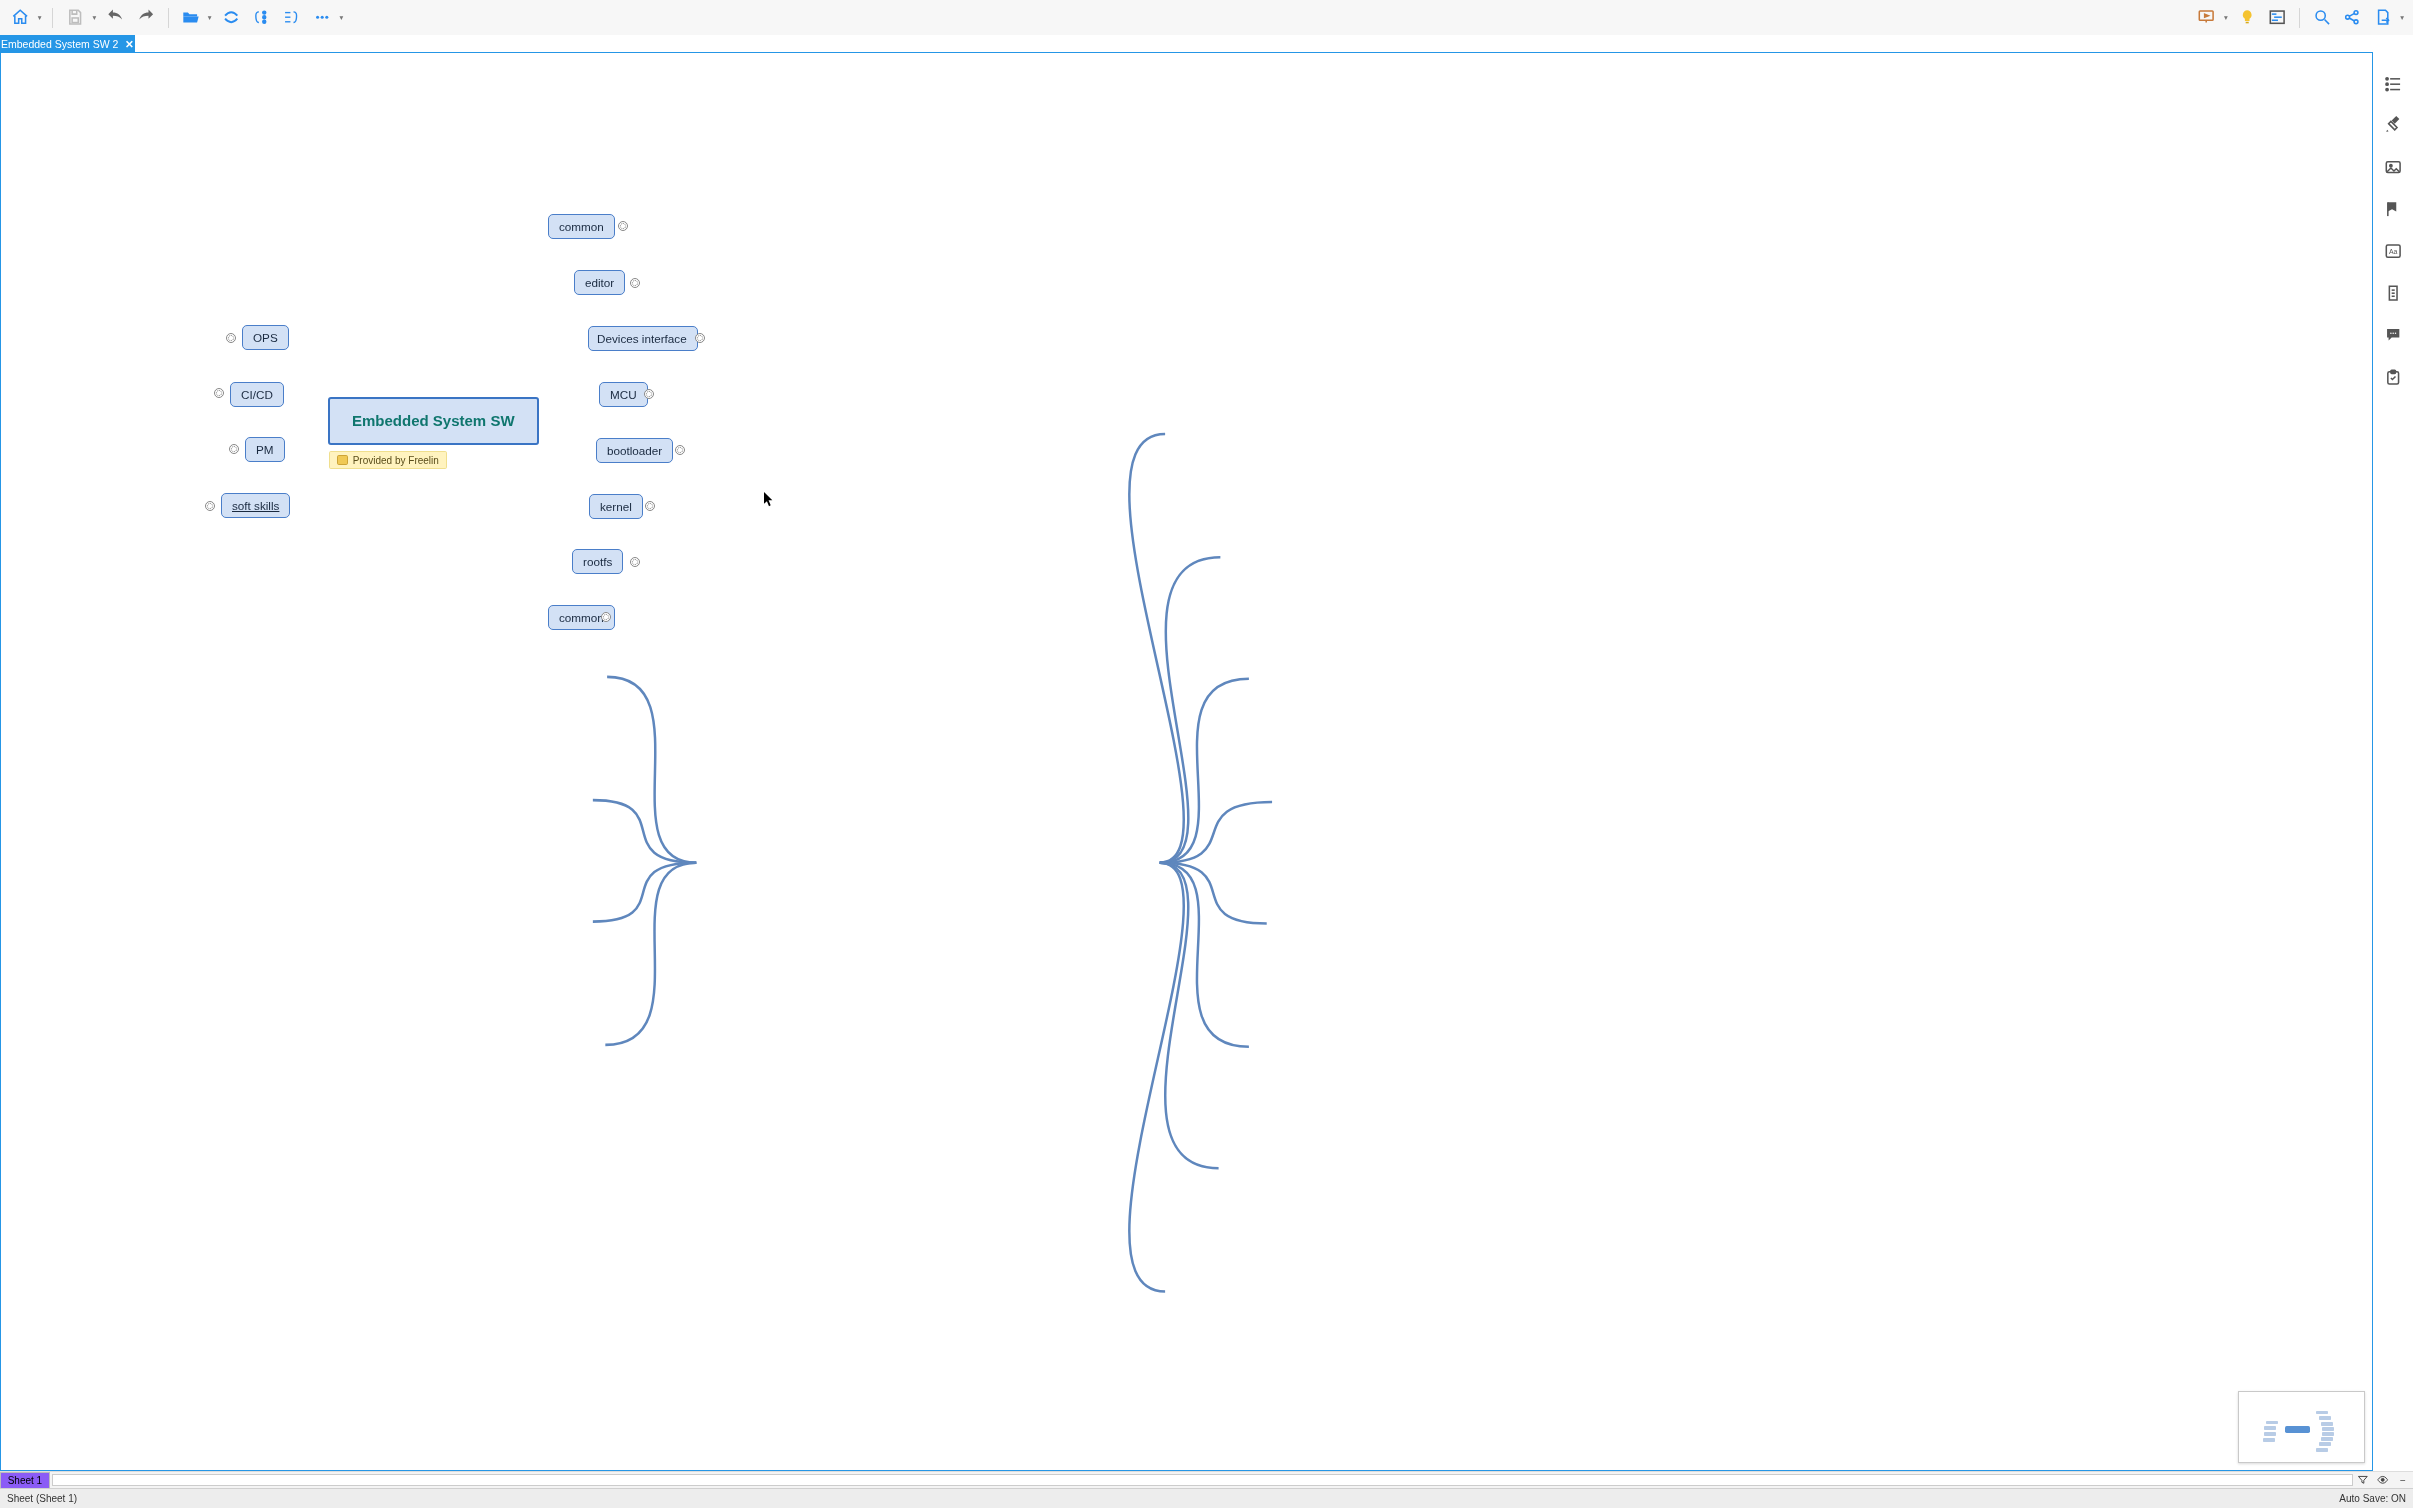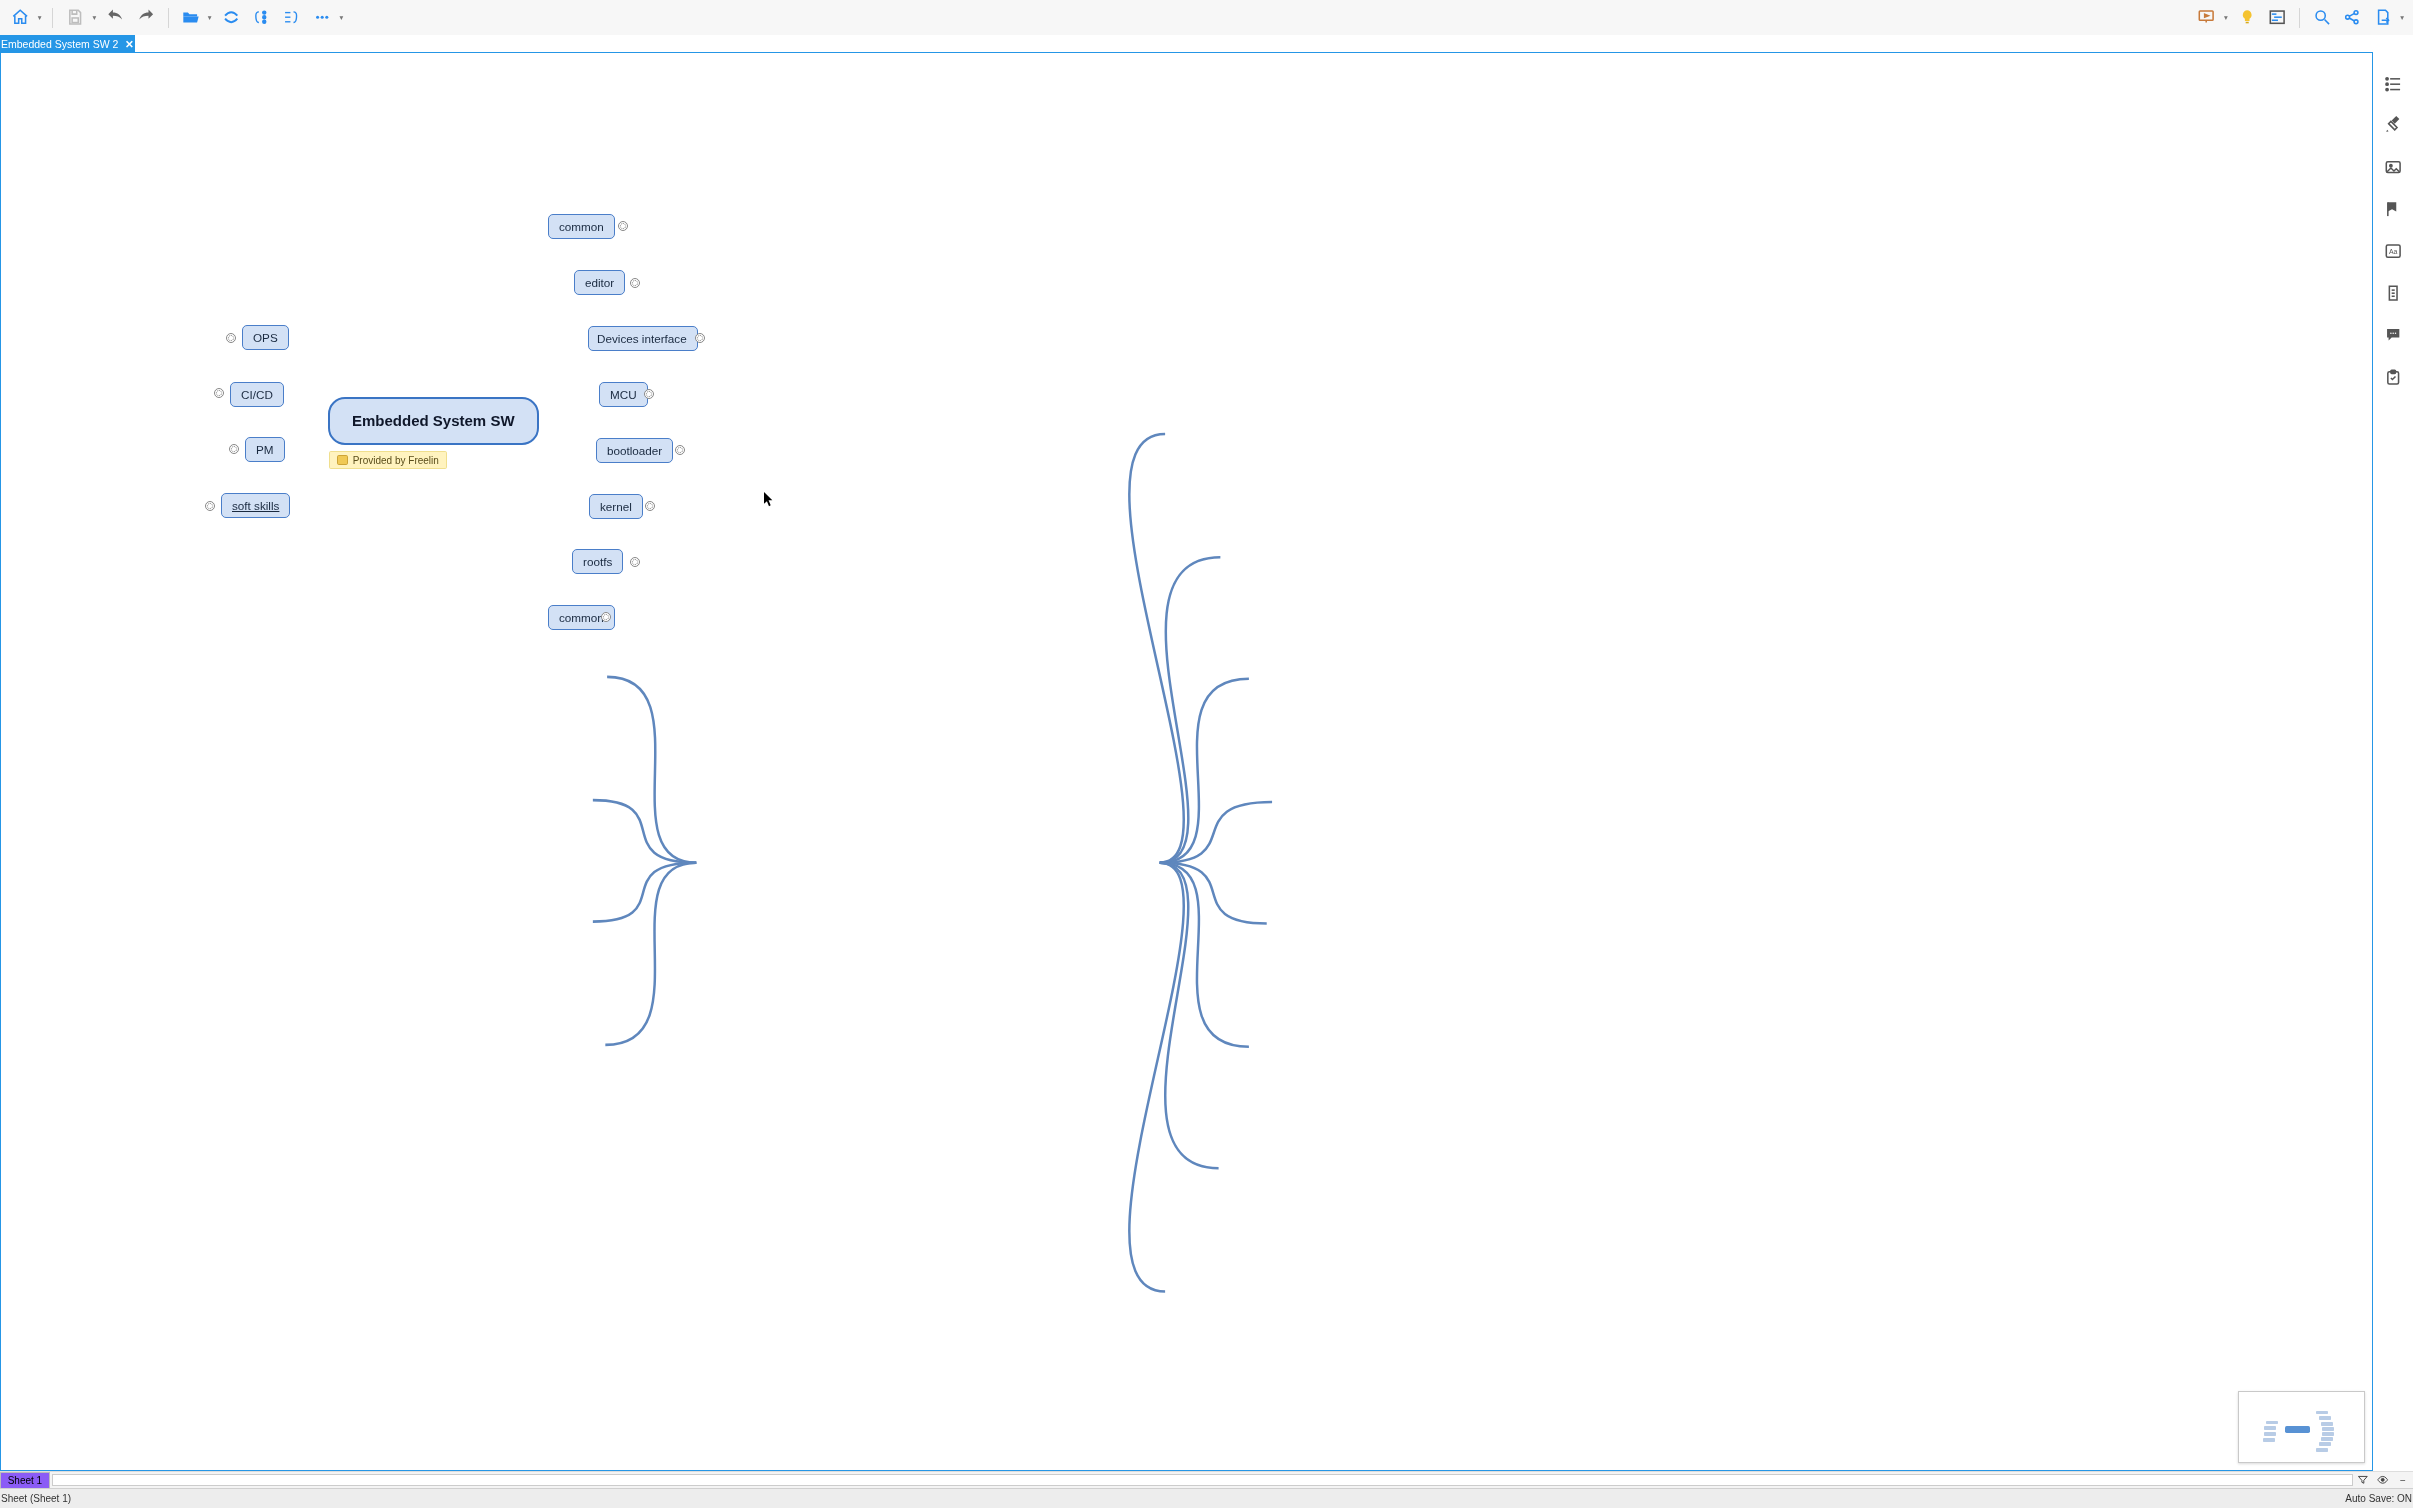--- a/index.html
+++ b/index.html
@@ -41,22 +41,22 @@
   .canvas-wrap { flex:1; position:relative; border:1.7px solid #2596e6; border-top-left-radius:0; }
 
   
   .node {
     position:absolute; background:#d3e1f5; border:1.3px solid #4a7ec9;
     border-radius:5px; color:#1a2a40; font-size:11.7px;
     padding:5px 10px; cursor:pointer; white-space:nowrap;
     transform: translate(0,0);
   }
   .node.center {
-    background:#d3e1f5; border:2.5px solid #3a74c4; border-radius:17px;
-    color:#0f172a; font-size:15px; font-weight:700; padding:13.4px 22px;
+    background:#d3e1f5; border:2.5px solid #3a74c4; border-radius:3px;
+    color:#0f766e; font-size:15px; font-weight:700; padding:13.4px 22px;
   }
   .sticky-note {
     position:absolute; background:#fff3bf; border:0.8px solid #f0df8e;
     color:#5a4d1a; font-size:10px; padding:2.5px 6.7px; border-radius:1.7px;
     display:flex; align-items:center; gap:5px;
   }
   .sticky-note .folder-ico {
     width:11px; height:9.2px; background:#f0c955; border:0.8px solid #cda437; border-radius:1.7px;
   }
   .expander {
@@ -88,21 +88,21 @@
     height:17px; display:flex; align-items:center; background:#f4f4f4;
     border-top:0.8px solid #ddd; font-size:10px;
   }
   .sheetbar .sheet-tab { padding:0 6.7px; height:100%; display:flex; align-items:center;
     border:0.8px solid #bbb; border-bottom:none; background:#8b5cf6; cursor:pointer;}
   .sheetbar .filler { flex:1; border:0.8px solid #ccc; height:11.7px; margin-left:1.7px; background:#fff;}
   .sheetbar .ic { width:15px; cursor:pointer; color:#444; margin:0 2.5px; display:inline-flex; justify-content:center;}
 
   
   .statusbar {
-    height:20px; display:flex; align-items:center; padding:0 1px;
+    height:20px; display:flex; align-items:center; padding:0 7px;
     background:#ededed; border-top:0.8px solid #d0d0d0; font-size:10px; color:#333;
   }
   .statusbar .spacer { flex:1; }
 
   .cursor-arrow {
     position:absolute; width:10px; height:15px; pointer-events:none;
   }
 </style>
 </head>
 <body>

